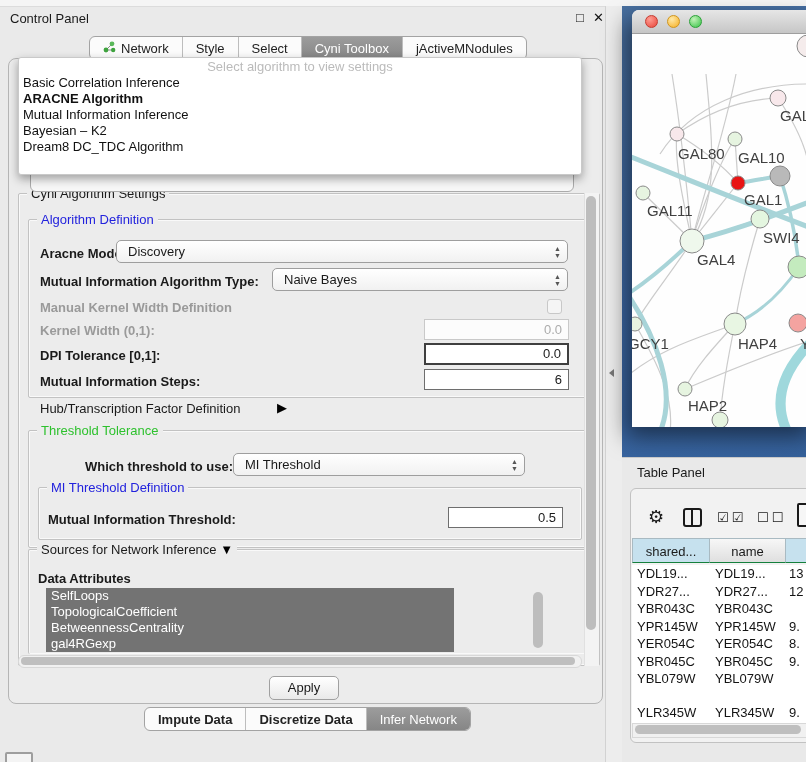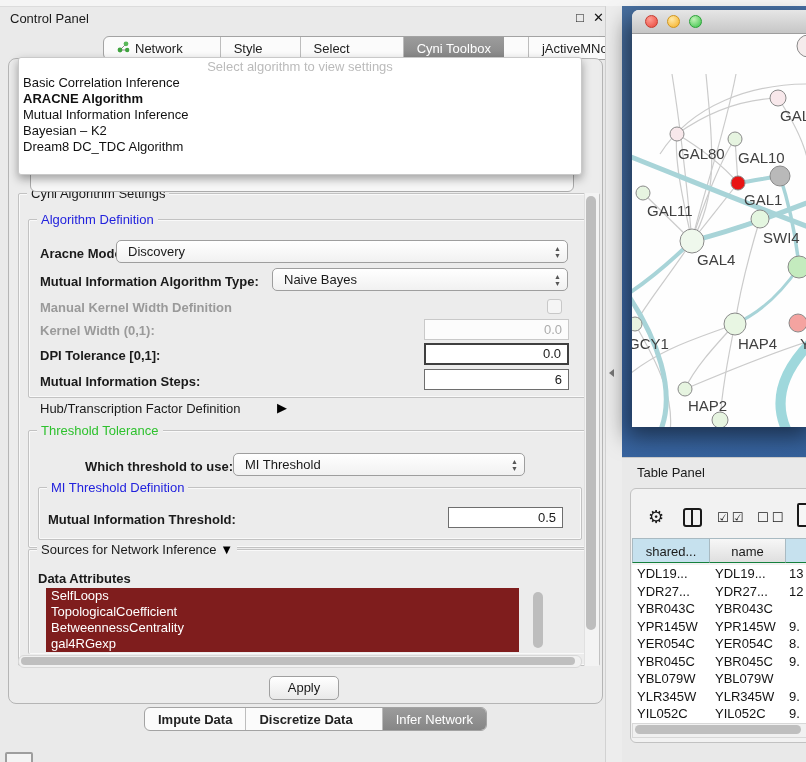--- a/index.html
+++ b/index.html
@@ -10,21 +10,21 @@
   
   #topstrip{left:0;top:0;width:806px;height:6px;background:#F5F5F5;border-bottom:1px solid #DCDCDC;}
   
   #cp-title{left:10px;top:11px;}
   #cp-float{left:576px;top:10px;font-size:13px;color:#111;}
   #cp-close{left:593px;top:10px;font-size:13px;font-weight:bold;color:#111;}
   
   .seg-tabs{display:flex;background:#FBFBFB;border:1px solid #A3A3A3;border-radius:6px;overflow:hidden;height:22px;}
   .seg{display:flex;align-items:center;padding:0 13px;border-left:1px solid #BDBDBD;color:#222;white-space:nowrap;}
   .seg:first-child{border-left:none;}
-  .seg.sel{background:linear-gradient(#9C9C9C,#868686);color:#FFF;margin-left:16px;}
+  .seg.sel{background:linear-gradient(#9C9C9C,#868686);color:#FFF;}
   .seg .tabicon{margin-right:5px;display:inline-block;}
   
   #mainpanel{left:8px;top:58px;width:593px;height:644px;background:#ECECEC;border:1px solid #B5B5B5;border-radius:8px;}
   
   #algo-popup{left:18px;top:57px;width:562px;height:116px;background:#FFFFFF;border:1px solid #C9C9C9;border-radius:3px;box-shadow:0 4px 10px rgba(0,0,0,0.35);z-index:30;}
   #algo-popup .ph{height:17px;line-height:17px;text-align:center;color:#BBBBBB;}
   #algo-popup .it{height:16px;line-height:16px;padding-left:4px;color:#111;}
   
   #sliver-combo{left:30px;top:174px;width:542px;height:16px;border:1px solid #ABABAB;border-radius:0 0 6px 6px;background:#F7F7F7;z-index:5;}
   
@@ -37,21 +37,21 @@
   
   .combo{background:linear-gradient(#FFFFFF,#F1F1F1);border:1px solid #9E9E9E;border-radius:5px;height:21px;line-height:21px;padding-left:11px;white-space:nowrap;}
   .combo .spin{position:absolute;right:5px;top:3px;width:9px;height:15px;display:flex;flex-direction:column;align-items:center;justify-content:center;color:#555;font-size:7px;line-height:7px;}
   
   .fld{background:#FFFFFF;text-align:right;padding-right:6px;line-height:19px;}
   .fld.strong{border:2px solid #3F3F3F;}
   .fld.norm{border:1px solid #6E6E6E;}
   .fld.dis{border:1px solid #C9C9C9;background:#FCFCFC;color:#ACACAC;}
   .chk{width:13px;height:13px;border:1px solid #C8C8C8;border-radius:3px;background:#F5F5F5;}
   
-  #attr-list{left:46px;top:588px;width:473px;height:64px;background:#7f1d1d;z-index:6;}
+  #attr-list{left:46px;top:588px;width:408px;height:64px;background:#737373;z-index:6;}
   #attr-list .li{height:16px;line-height:16px;padding-left:5px;color:#FFFFFF;white-space:nowrap;}
   .vthumb{background:#BDBDBD;border-radius:5px;}
   .htrack{background:#F1F1F1;border:1px solid #D8D8D8;border-radius:6px;}
   .hthumb{background:#BFBFBF;border-radius:5px;}
   
   #apply-btn{left:269px;top:676px;width:68px;height:22px;background:linear-gradient(#FFFFFF,#E9E9E9);border:1px solid #A0A0A0;border-radius:5px;text-align:center;line-height:21px;}
   
   #splitter{left:605px;top:6px;width:17px;height:756px;background:#EDEDED;border-left:1px solid #D2D2D2;}
   #split-handle{left:609px;top:369px;width:0;height:0;border-top:4px solid transparent;border-bottom:4px solid transparent;border-right:5px solid #777;}
   
@@ -83,21 +83,21 @@
 <body>
 
 <div id="stage">
 
   <div class="abs" id="topstrip"></div>
 
   <div class="abs" id="cp-title">Control Panel</div>
   <div class="abs" id="cp-float">□</div>
   <div class="abs" id="cp-close">✕</div>
 
-  <div class="abs seg-tabs" style="left:103px;top:36px;gap:24px;">
+  <div class="abs seg-tabs" style="left:89px;top:36px;">
     <div class="seg">
       <span class="tabicon">
         <svg width="13" height="12" viewBox="0 0 13 12">
             <line x1="3" y1="9" x2="9" y2="3" stroke="#8A8A8A" stroke-width="1"></line>
             <line x1="3" y1="9" x2="10" y2="9" stroke="#8A8A8A" stroke-width="1"></line>
             <circle cx="3" cy="9" r="2.4" fill="#3FA33F"></circle>
             <circle cx="9" cy="2.8" r="2.4" fill="#59B859"></circle>
             <circle cx="10.2" cy="9" r="2.2" fill="#3FA33F"></circle>
           </svg>
       </span>
@@ -348,21 +348,21 @@
     <div style="display:flex;">
         <div class="tc" style="width:78px;">YBR045C</div>
         <div class="tc" style="width:76px;">YBR045C</div>
         <div class="tc" style="width:20px;padding-left:3px;">9.</div>
       </div>
     <div style="display:flex;">
         <div class="tc" style="width:78px;">YBL079W</div>
         <div class="tc" style="width:76px;">YBL079W</div>
         <div class="tc" style="width:20px;padding-left:3px;"></div>
       </div>
-    <div style="display:flex;">
+    <div style="display:flex;margin-top:16px;">
         <div class="tc" style="width:78px;">YLR345W</div>
         <div class="tc" style="width:76px;">YLR345W</div>
         <div class="tc" style="width:20px;padding-left:3px;">9.</div>
       </div>
     <div style="display:flex;">
         <div class="tc" style="width:78px;">YIL052C</div>
         <div class="tc" style="width:76px;">YIL052C</div>
         <div class="tc" style="width:20px;padding-left:3px;">9.</div>
       </div>
   </div>

